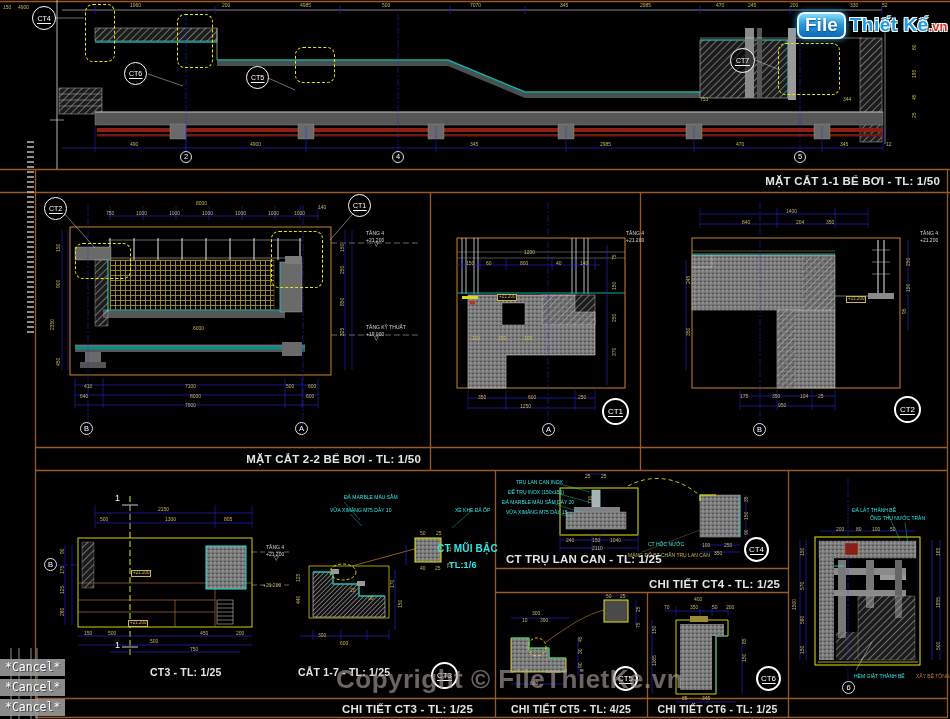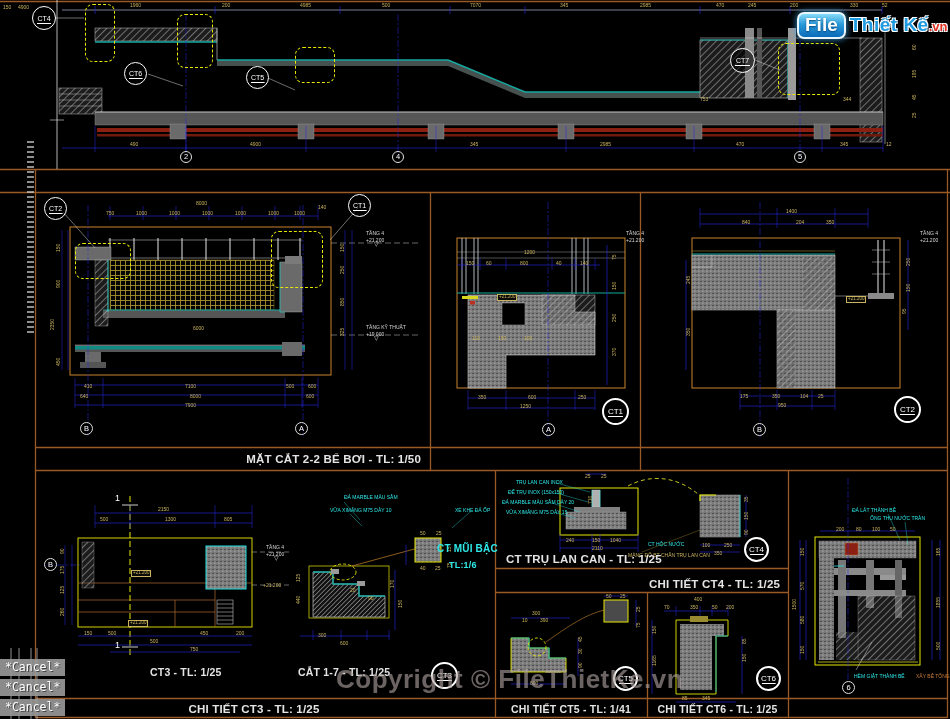--- a/index.html
+++ b/index.html
@@ -496,29 +496,32 @@
       <span class="bub g" style="left: 392px; top: 151px; width: 12px; height: 12px;">4</span>
       <span class="bub g" style="left: 794px; top: 151px; width: 12px; height: 12px;">5</span>
       <span class="bub g" style="left: 80px; top: 422px; width: 13px; height: 13px;">B</span>
       <span class="bub g" style="left: 295px; top: 422px; width: 13px; height: 13px;">A</span>
       <span class="bub g" style="left: 542px; top: 423px; width: 13px; height: 13px;">A</span>
       <span class="bub g" style="left: 753px; top: 423px; width: 13px; height: 13px;">B</span>
       <span class="bub g" style="left: 44px; top: 558px; width: 13px; height: 13px;">B</span>
       <span class="bub g" style="left: 842px; top: 681px; width: 13px; height: 13px;">6</span>
     </div>
 
+  <div class="tbar" style="left:560px;top:172px;width:380px;height:18px;justify-content:flex-end;padding-right:8px">
+    <span class="ttl">MẶT CẮT 1-1 BỂ BƠI - TL: 1/50</span>
+  </div>
   <div class="tbar" style="left:35px;top:450px;width:386px;height:17px;justify-content:flex-end;padding-right:26px">
     <span class="ttl">MẶT CẮT 2-2 BỂ BƠI - TL: 1/50</span>
   </div>
-  <div class="tbar" style="left:35px;top:700px;width:438px;height:17px;justify-content:center;padding-right:6px">
+  <div class="tbar" style="left:35px;top:700px;width:438px;height:17px;justify-content:flex-end;padding-right:6px">
     <span class="ttl">CHI TIẾT CT3 - TL: 1/25</span>
   </div>
   <span class="ttl abs" style="left:649px;top:578px">CHI TIẾT CT4 - TL: 1/25</span>
   <div class="tbar" style="left:496px;top:701px;width:150px;height:16px;justify-content:center">
-    <span class="ttl sm">CHI TIẾT CT5 - TL: 1/41</span>
+    <span class="ttl sm">CHI TIẾT CT5 - TL: 4/25</span>
   </div>
   <div class="tbar" style="left:648px;top:701px;width:139px;height:16px;justify-content:center">
     <span class="ttl sm">CHI TIẾT CT6 - TL: 1/25</span>
   </div>
   <span class="ttl abs" style="left:506px;top:553px">CT TRỤ LAN CAN - TL: 1/25</span>
   <span class="ttl abs sm" style="left:150px;top:666px">CT3 - TL: 1/25</span>
   <span class="ttl abs sm" style="left:298px;top:666px">CẮT 1-7 - TL: 1/25</span>
   <span class="ttl abs" style="left:437px;top:543px;color:#2ee8e8;font-size:10px">CT MŨI BẬC</span>
   <span class="ttl abs" style="left:449px;top:560px;color:#2ee8e8;font-size:9px">TL:1/6</span>
 

